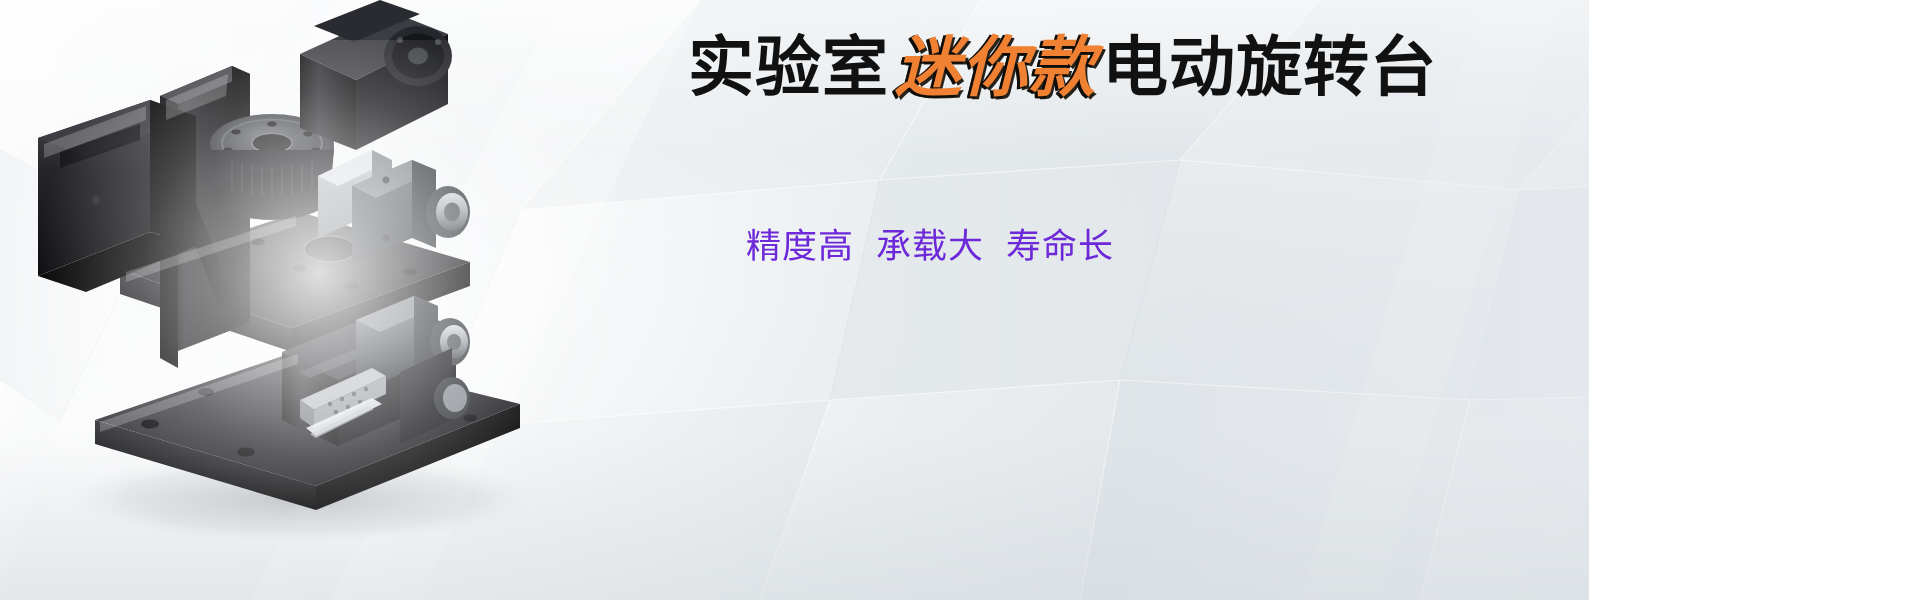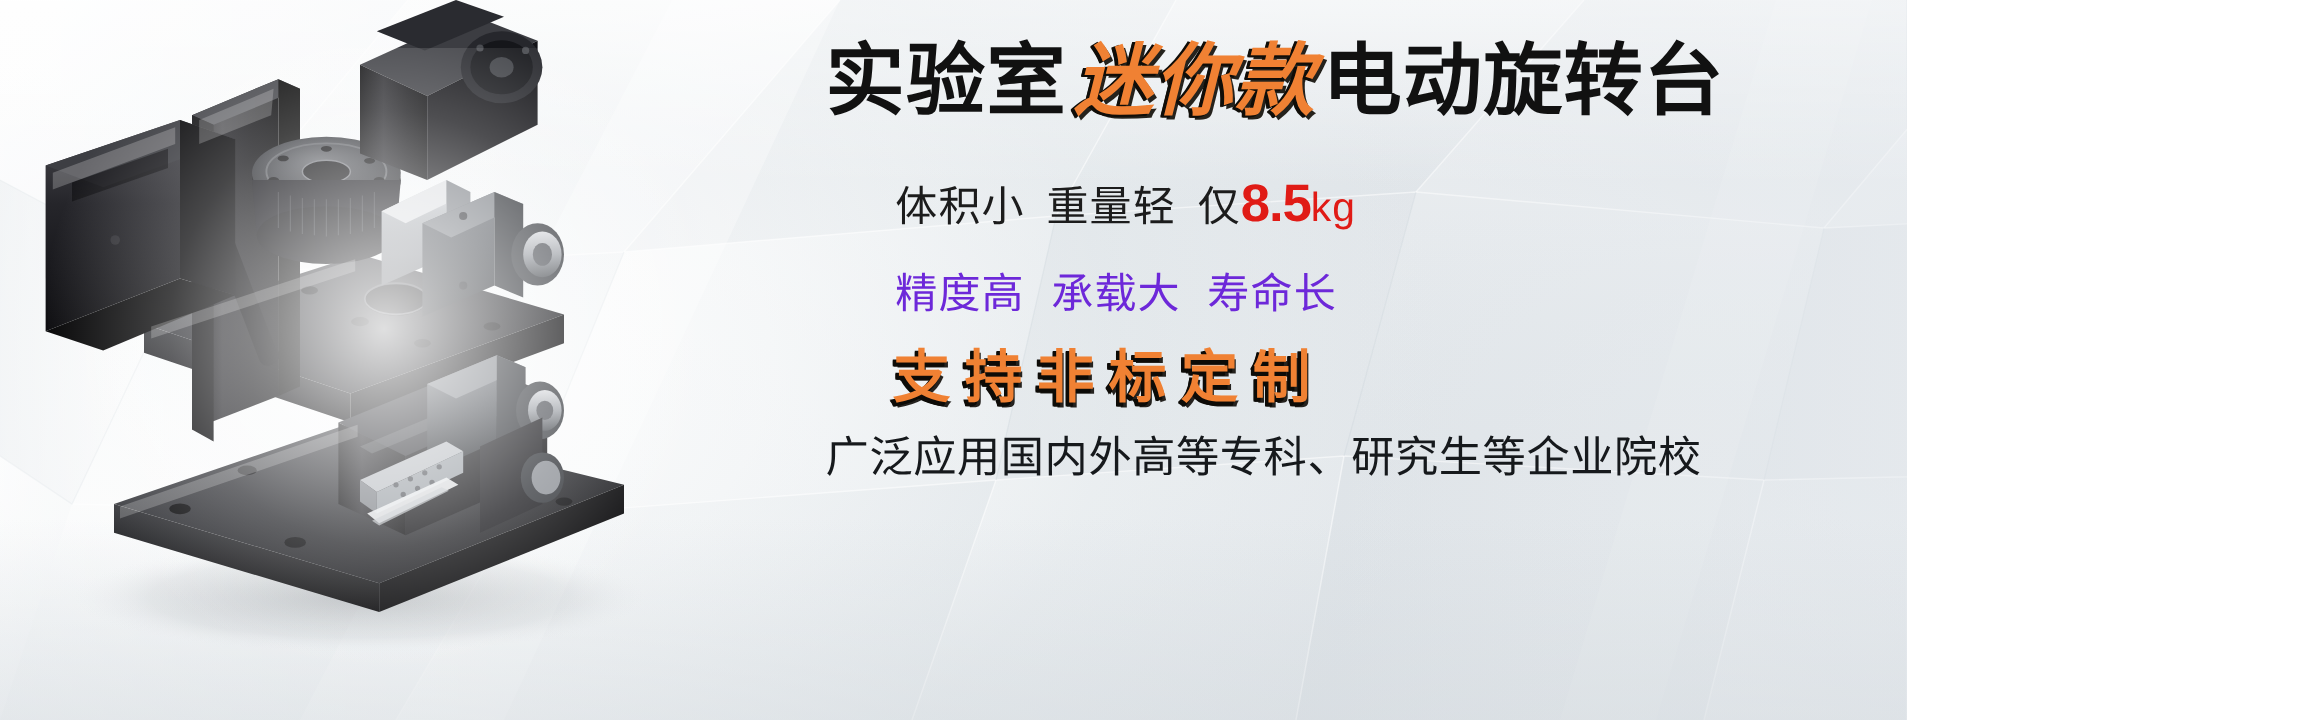--- a/index.html
+++ b/index.html
@@ -414,26 +414,21 @@
     </svg>
     <div class="product-glow"></div>
   </div>
 
   <div class="copy">
 
     <div class="headline">
       <span class="hl-plain">实验室</span><span class="hl-accent">迷你款</span><span class="hl-plain">电动旋转台</span>
     </div>
 
-    <div class="line-spec">
-      <span>体积小</span><span class="sp-gap"></span><span>重量轻</span><span class="sp-gap"></span><span>仅</span><span class="weight-num">8.5</span><span class="weight-unit">kg</span>
-    </div>
 
     <div class="line-spec2">
       <span>精度高</span><span class="sp-gap"></span><span>承载大</span><span class="sp-gap"></span><span>寿命长</span>
     </div>
 
-    <div class="line-custom">支持非标定制</div>
-
-    <div class="line-footer">广泛应用国内外高等专科、研究生等企业院校</div>
+
   </div>
 
 </div>
 
 </body></html>

